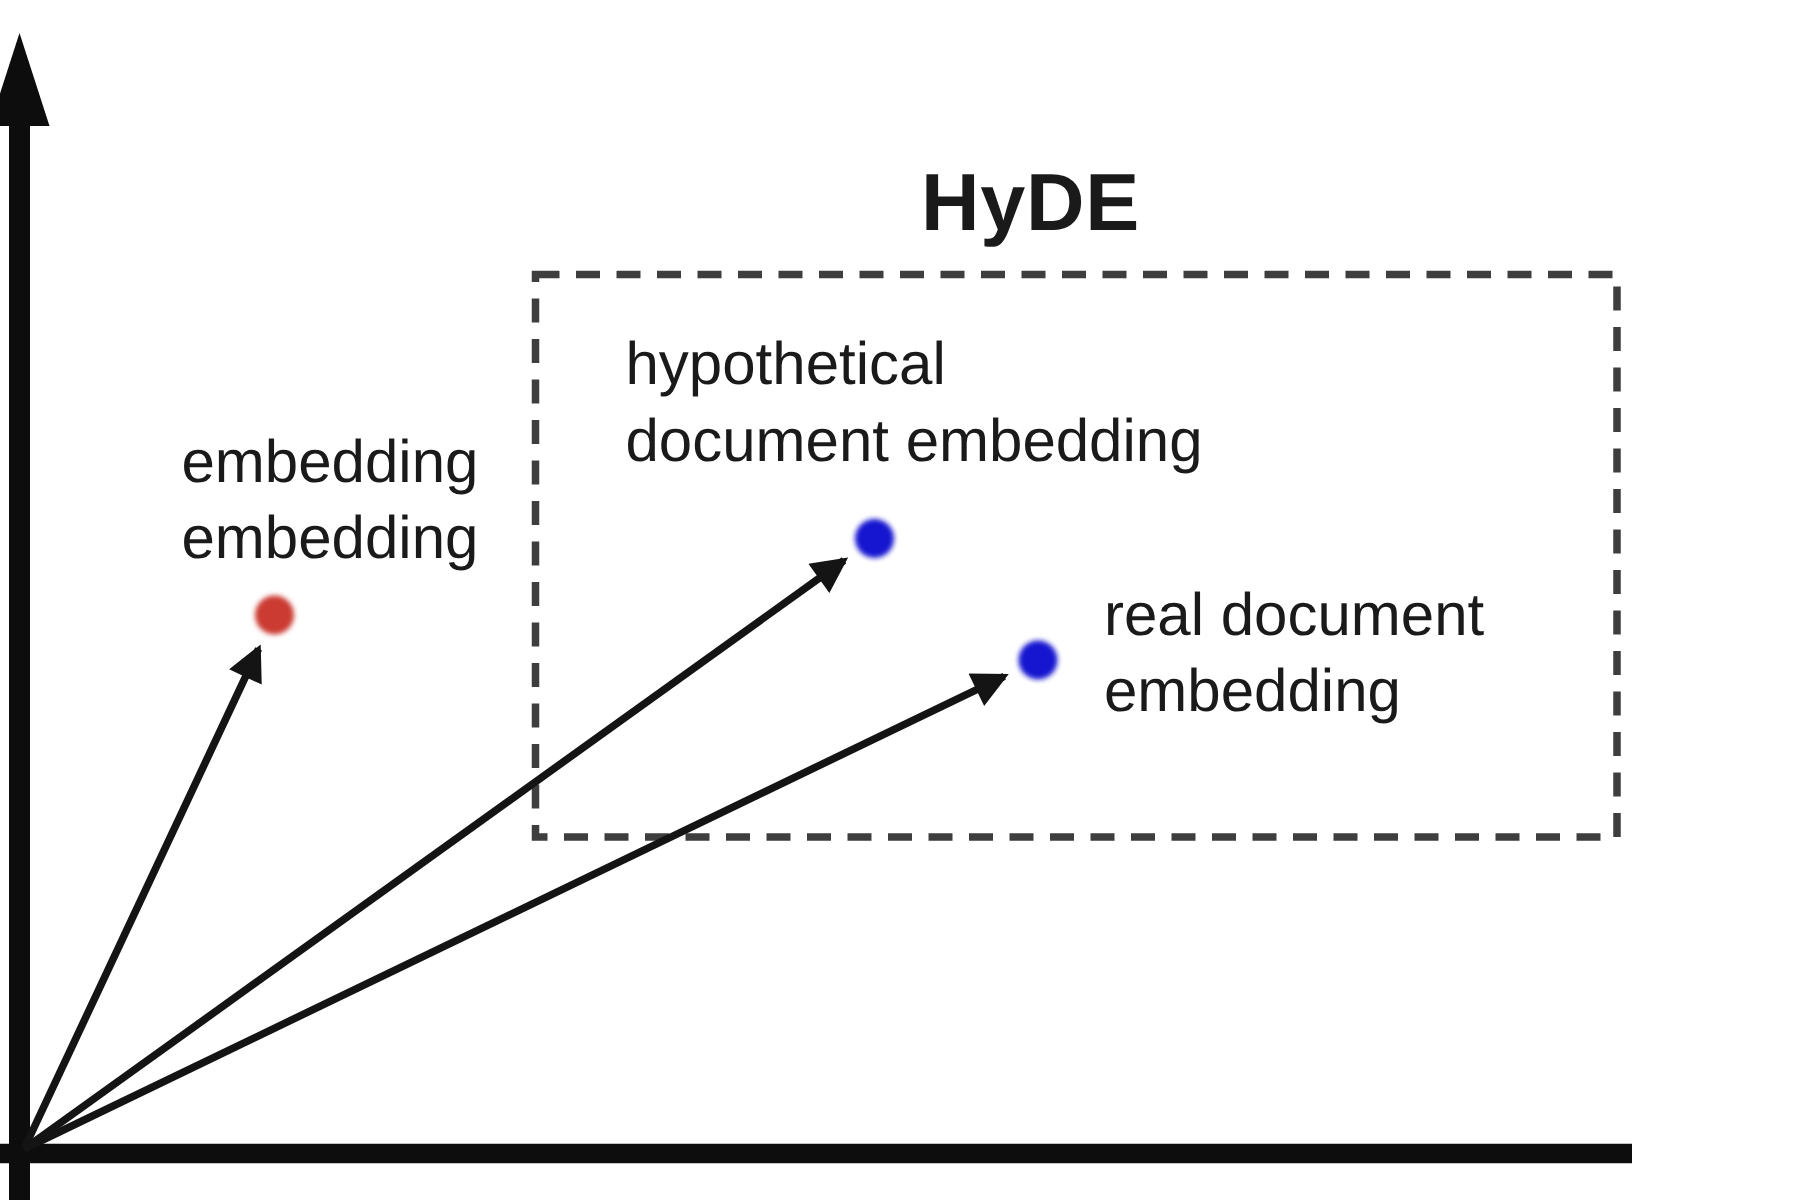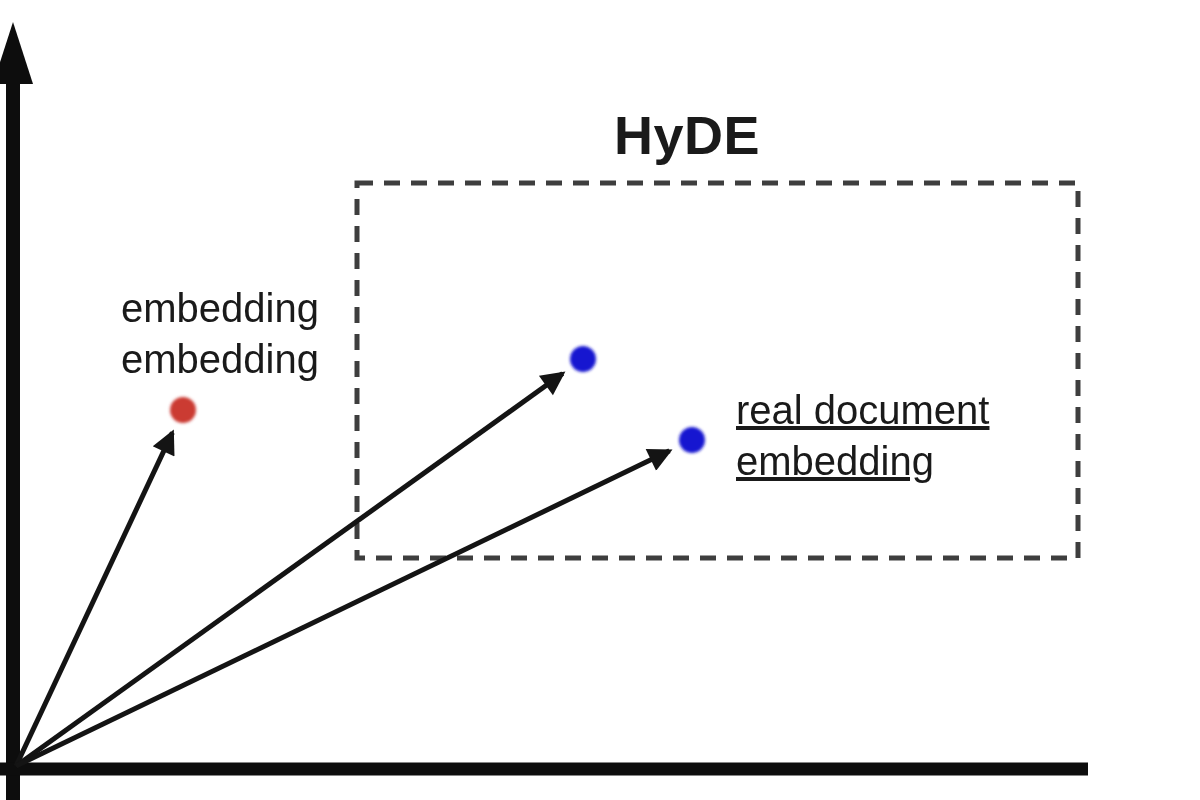--- a/index.html
+++ b/index.html
@@ -46,21 +46,21 @@
   }
   .label{
     position:absolute;
     font-size:40px;
     line-height:51px;
     white-space:nowrap;
   }
   .label span{display:block;}
   .label-question{left:121px;top:283px;}
   .label-hypothetical{left:417px;top:218px;}
-  .label-real{left:736px;top:385px;text-decoration:underline;}
+  .label-real{left:736px;top:385px;}
 </style>
 </head>
 <body>
 
 <div class="canvas">
 
   <svg class="layer" viewBox="0 0 1200 800" xmlns="http://www.w3.org/2000/svg">
     <defs>
       <marker id="ah" viewBox="0 0 10 10" refX="8.6" refY="5" markerWidth="6.4" markerHeight="4.8" orient="auto">
         <path class="marker-head" d="M0,0 L10,5 L0,10 z"></path>
@@ -88,19 +88,23 @@
       </g>
   </svg>
 
   <div class="hyde-title">HyDE</div>
 
   <div class="label label-question">
     <span>embedding</span>
     <span>embedding</span>
   </div>
 
+  <div class="label label-hypothetical">
+    <span>hypothetical</span>
+    <span>document embedding</span>
+  </div>
 
   <div class="label label-real">
     <span>real document</span>
     <span>embedding</span>
   </div>
 
 </div>
 
 </body></html>

